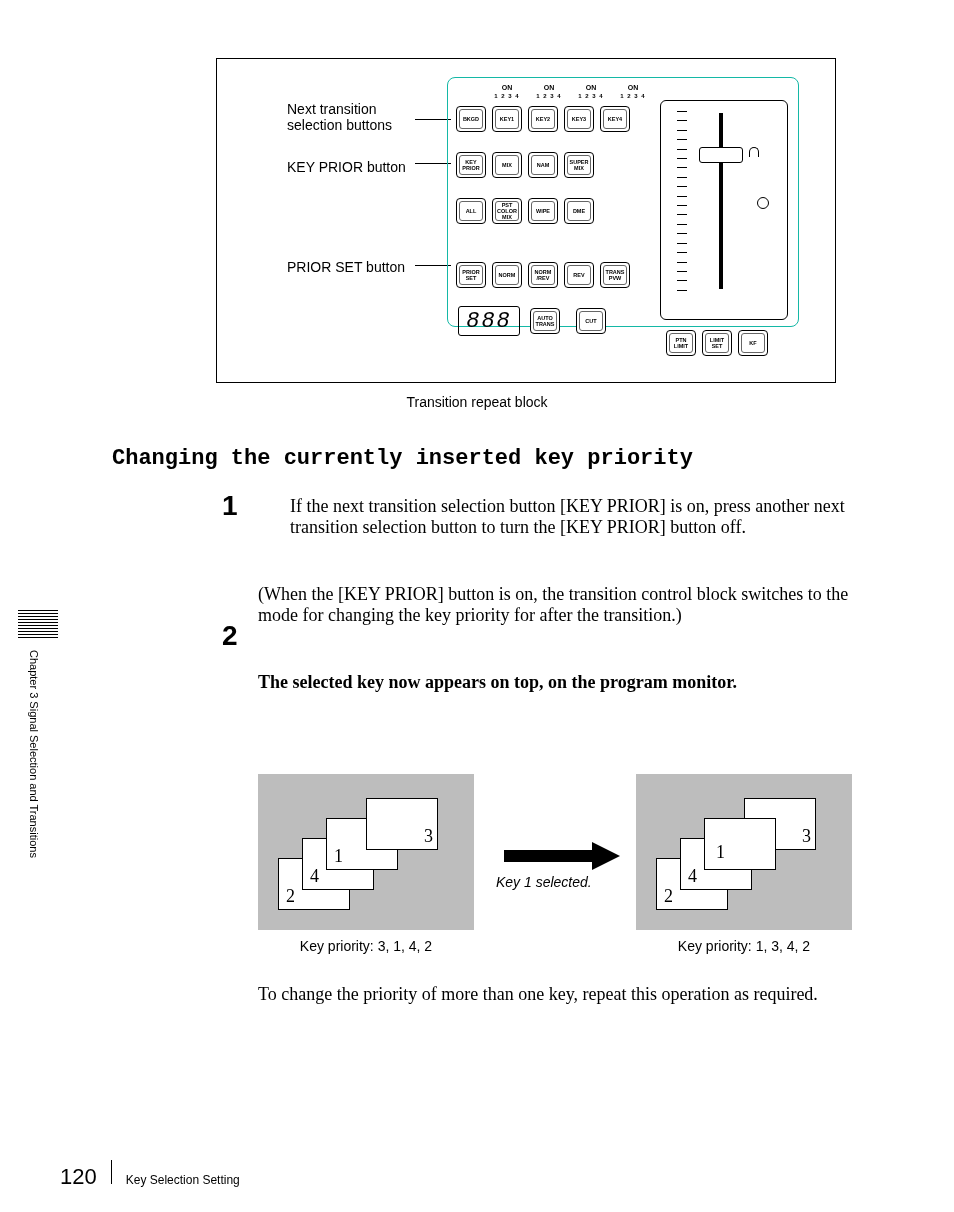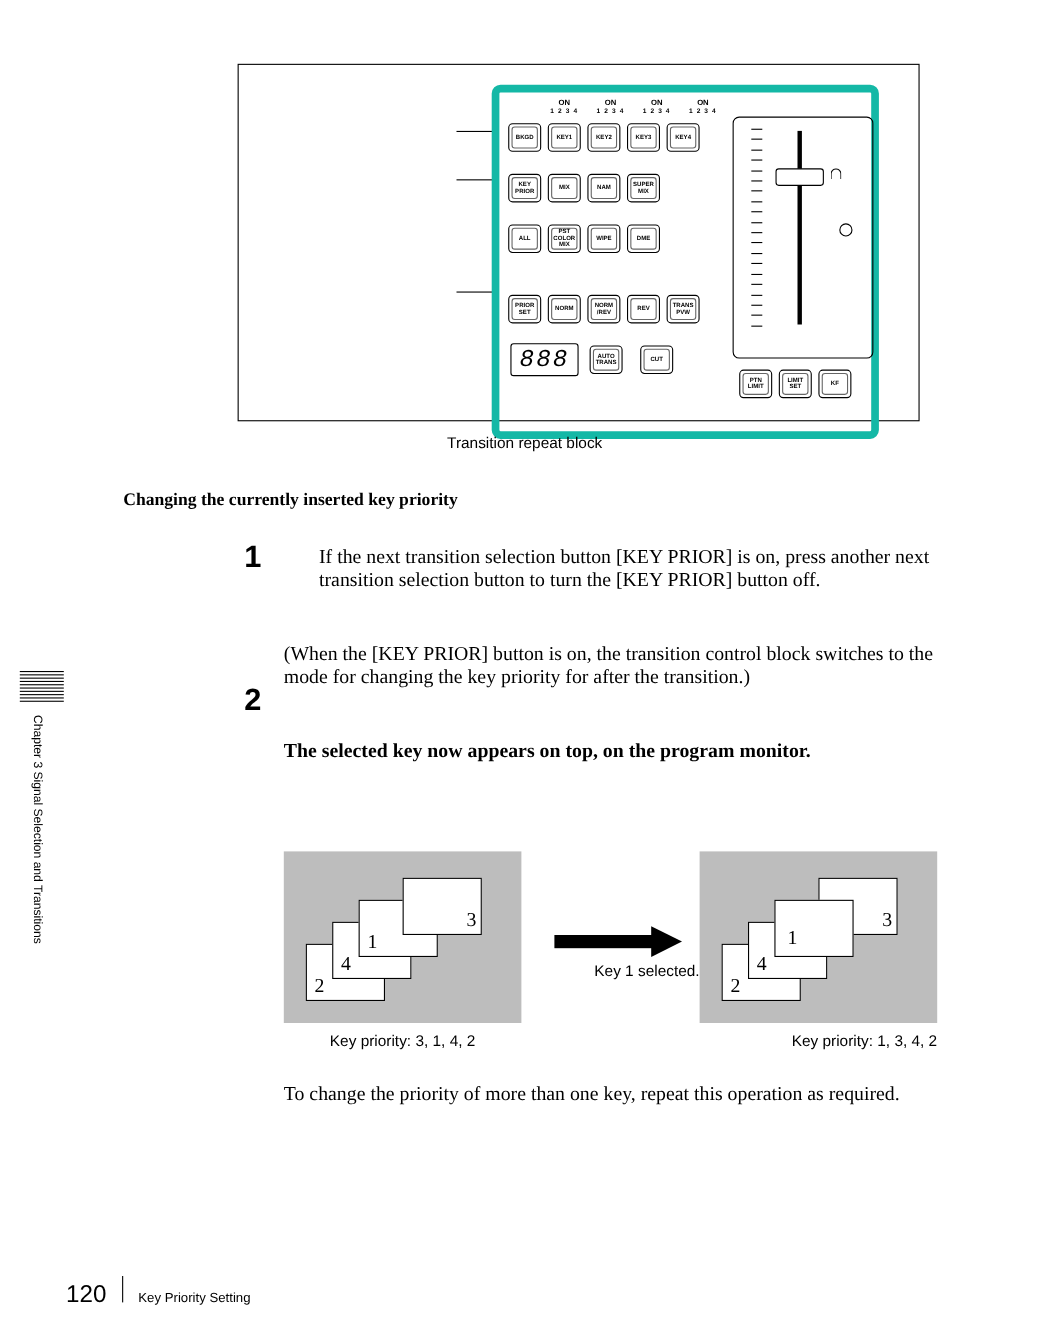--- a/index.html
+++ b/index.html
@@ -52,22 +52,22 @@
     left: 70px; top: 42px;
     font-family: Arial, Helvetica, sans-serif;
     font-size: 14px;
   }
   .td-labels div { margin-bottom: 26px; white-space: nowrap; }
   .td-line { position: absolute; border-top: 1px solid #000; height: 0; }
 
   .panel {
     position: absolute;
     left: 230px; top: 18px;
-    width: 352px; height: 322px;
-    border: 7px solid #14b8a6;
+    width: 352px; height: 250px;
+    border: 1px solid #14b8a6;
     border-radius: 8px;
     font-family: Arial, Helvetica, sans-serif;
   }
   .panel .on-row {
     position: absolute; left: 44px; top: 6px;
     font-size: 7px; font-weight: bold; letter-spacing: 0;
     display: flex; gap: 12px;
   }
   .panel .on-row span { display: inline-block; width: 30px; text-align: center; }
   .panel .num-row {
@@ -135,22 +135,22 @@
 
   .caption {
     position: absolute; left: 0; width: 100%; text-align: center;
     top: 394px;
     font-family: Arial, Helvetica, sans-serif;
     font-size: 14px;
   }
 
   .h2 {
     position: absolute; left: 112px; top: 446px;
-    font-family: Liberation Serif, serif;
-    font-weight: bold; font-size: 16px;
+    font-family: Liberation Mono, monospace;
+    font-weight: bold; font-size: 22px;
   }
 
   .body-block { position: absolute; left: 258px; width: 594px; }
   .step-num {
     position: absolute;
     font-family: Arial, Helvetica, sans-serif;
     font-weight: bold; font-size: 28px;
   }
 
   
@@ -173,21 +173,21 @@
     position: absolute; left: 246px; top: 72px; width: 120px; height: 20px;
   }
   .arrow .shaft { position: absolute; left: 0; top: 4px; width: 90px; height: 12px; background: #000; }
   .arrow .head {
     position: absolute; left: 88px; top: -4px;
     width: 0; height: 0;
     border-left: 28px solid #000;
     border-top: 14px solid transparent;
     border-bottom: 14px solid transparent;
   }
-  .arrow-label { position: absolute; left: 238px; top: 100px; width: 140px; text-align: right; }
+  .arrow-label { position: absolute; left: 238px; top: 100px; width: 140px; text-align: left; font-style: italic; }
 
   .footer {
     position: absolute; left: 60px; top: 1160px;
     display: flex; align-items: baseline; gap: 14px;
     font-family: Arial, Helvetica, sans-serif;
   }
   .footer .pg { font-size: 22px; }
   .footer .divider { width: 1px; height: 24px; background: #000; }
   .footer .sec { font-size: 12px; }
 </style>
@@ -206,20 +206,29 @@
         <div></div>
         <div></div>
         <div></div>
         <div></div>
         <div></div>
     </div>
     <div class="side-text">Chapter 3  Signal Selection and Transitions</div>
   </div>
 
   <div class="top-diagram">
+    <div class="td-labels">
+      <div>
+        <span>Next transition</span><br>
+        <span>selection buttons</span>
+      </div>
+      <div>KEY PRIOR button</div>
+      <div style="height:32px"></div>
+      <div>PRIOR SET button</div>
+    </div>
     <div class="td-line" style="left:198px; top:60px; width:36px;"></div>
     <div class="td-line" style="left:198px; top:104px; width:36px;"></div>
     <div class="td-line" style="left:198px; top:206px; width:36px;"></div>
 
     <div class="panel">
       <div class="on-row">
         <span>ON</span>
         <span>ON</span>
         <span>ON</span>
         <span>ON</span>
@@ -382,24 +391,24 @@
     <div class="panel-box" style="left:378px;">
       <div class="overlay" style="left:20px; top:84px; width:72px; height:52px;"></div>
       <div class="overlay" style="left:44px; top:64px; width:72px; height:52px;"></div>
       <div class="overlay" style="left:108px; top:24px; width:72px; height:52px;"></div>
       <div class="overlay" style="left:68px; top:44px; width:72px; height:52px;"></div>
       <div class="lab" style="left:28px; top:112px;">2</div>
       <div class="lab" style="left:52px; top:92px;">4</div>
       <div class="lab" style="left:80px; top:68px;">1</div>
       <div class="lab" style="left:166px; top:52px;">3</div>
     </div>
-    <div class="kp" style="left:378px;text-align:right;">Key priority: 1, 3, 4, 2</div>
+    <div class="kp" style="left:378px;">Key priority: 1, 3, 4, 2</div>
   </div>
 
   <div class="body-block" style="top:984px;">To change the priority of more than one key, repeat this operation as required.</div>
 
   <div class="footer">
     <span class="pg">120</span>
     <span class="divider"></span>
-    <span class="sec">Key Priority Setting</span>
+    <span class="sec">Key Selection Setting</span>
   </div>
 
 </div>
 
 </body></html>

